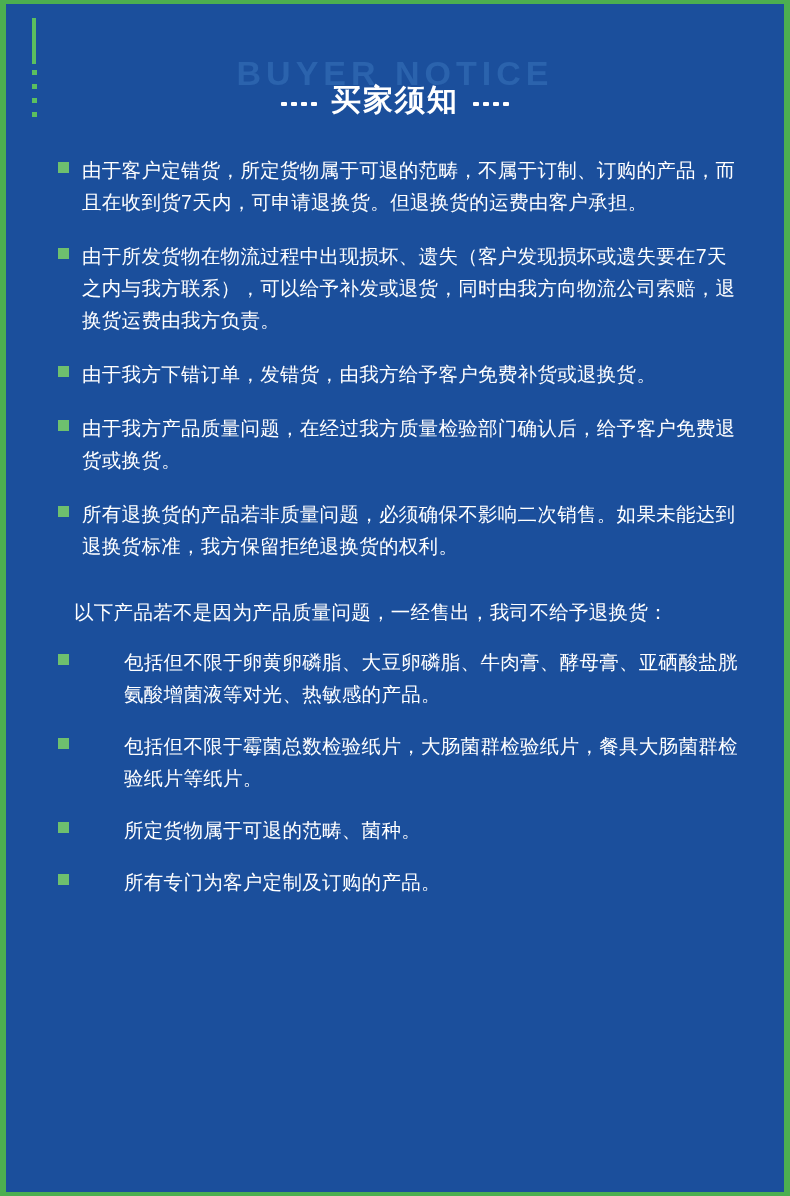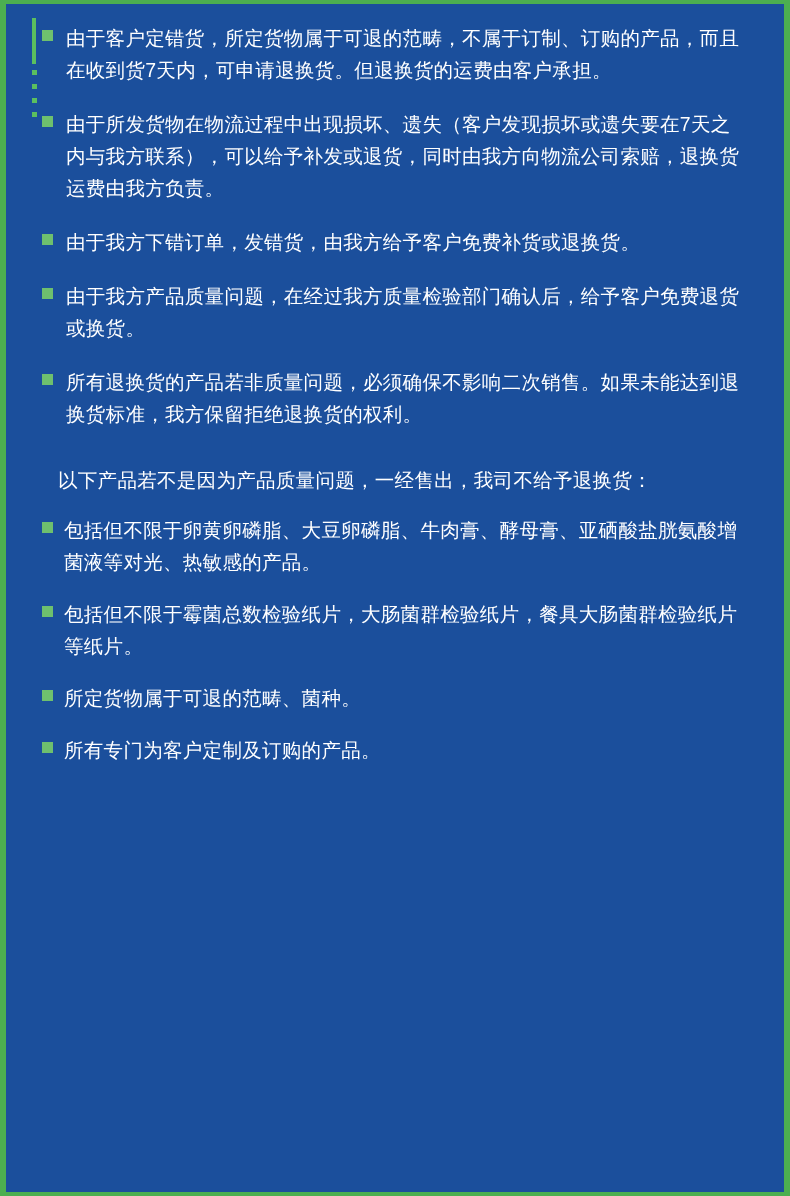--- a/index.html
+++ b/index.html
@@ -93,21 +93,21 @@
   .main-title {
     font-size: 30px;
     font-weight: bold;
     color: #ffffff;
     letter-spacing: 2px;
     white-space: nowrap;
   }
 
   
   .content {
-    padding: 18px 44px 0 36px;
+    padding: 18px 44px 0 52px;
   }
   .item {
     display: flex;
     align-items: flex-start;
     margin-bottom: 22px;
   }
   .bullet {
     flex: 0 0 auto;
     width: 11px;
     height: 11px;
@@ -124,38 +124,57 @@
   }
   .sub-head {
     color: #ffffff;
     font-size: 19.5px;
     line-height: 32px;
     margin: 34px 0 18px 16px;
     letter-spacing: 0.3px;
   }
   .section-two .item {
     margin-bottom: 20px;
+    gap: 44px;
   }
   .section-two .bullet {
     margin-right: 11px;
   }
 </style>
 </head>
 <body>
 
 <div class="page">
 
   <div class="deco-bar"></div>
   <div class="deco-dots">
     <i></i>
       <i></i>
       <i></i>
       <i></i>
   </div>
 
+  <div class="header">
+    <div class="ghost-title">BUYER NOTICE</div>
+    <div class="title-row">
+      <span class="dots-left">
+        <span></span>
+          <span></span>
+          <span></span>
+          <span></span>
+      </span>
+      <span class="main-title">买家须知</span>
+      <span class="dots-right">
+        <span></span>
+          <span></span>
+          <span></span>
+          <span></span>
+      </span>
+    </div>
+  </div>
 
   <div class="content">
 
     <div class="section-one">
       <div class="item">
         <span class="bullet"></span>
         <span class="item-text">由于客户定错货，所定货物属于可退的范畴，不属于订制、订购的产品，而且在收到货7天内，可申请退换货。但退换货的运费由客户承担。</span>
       </div>
       <div class="item">
         <span class="bullet"></span>

